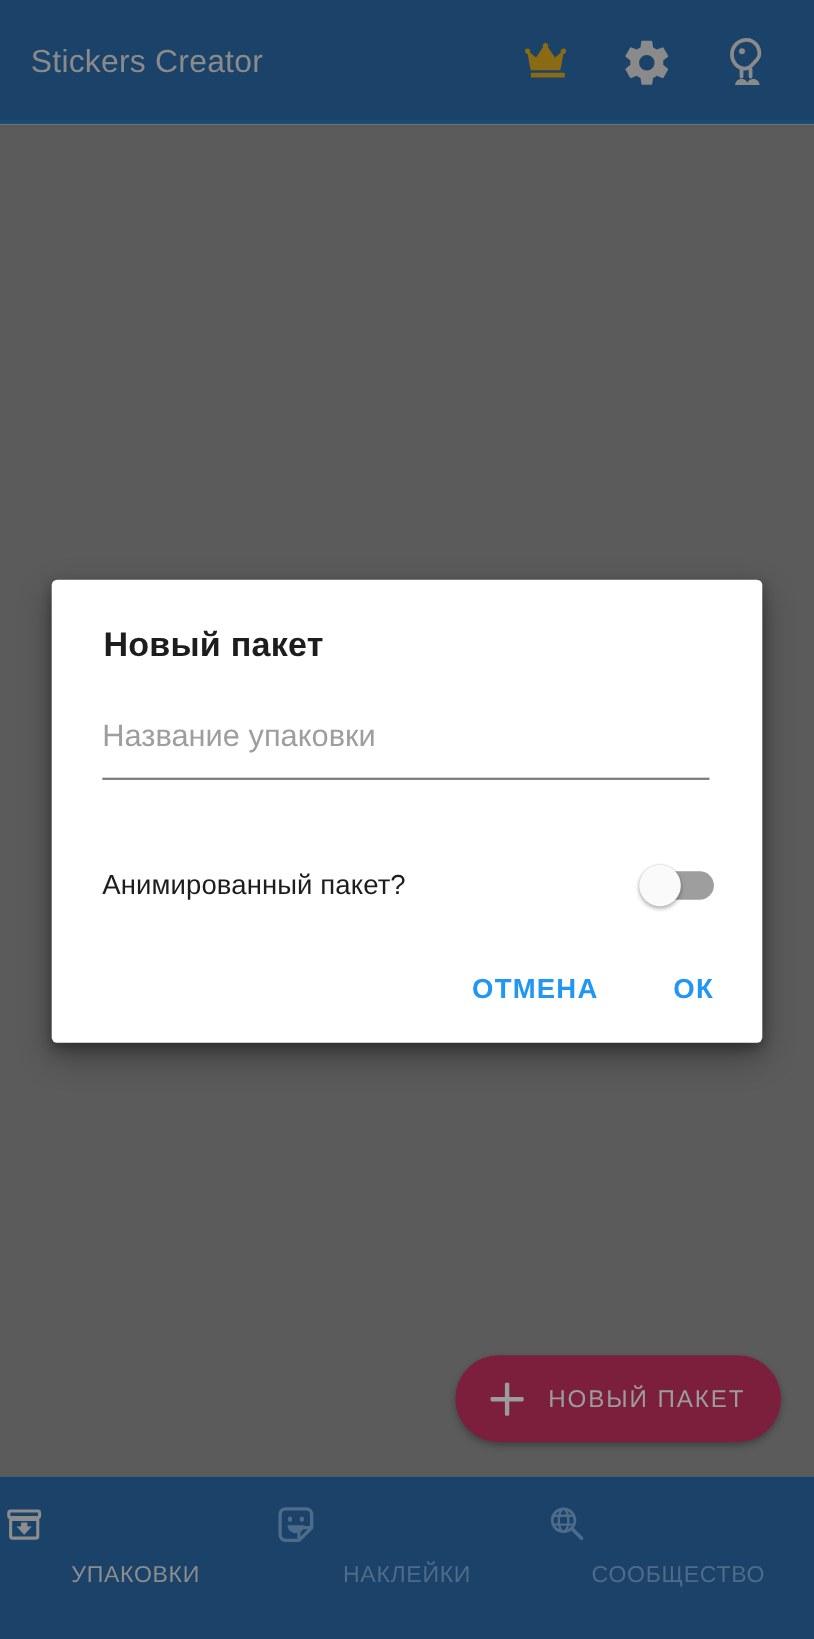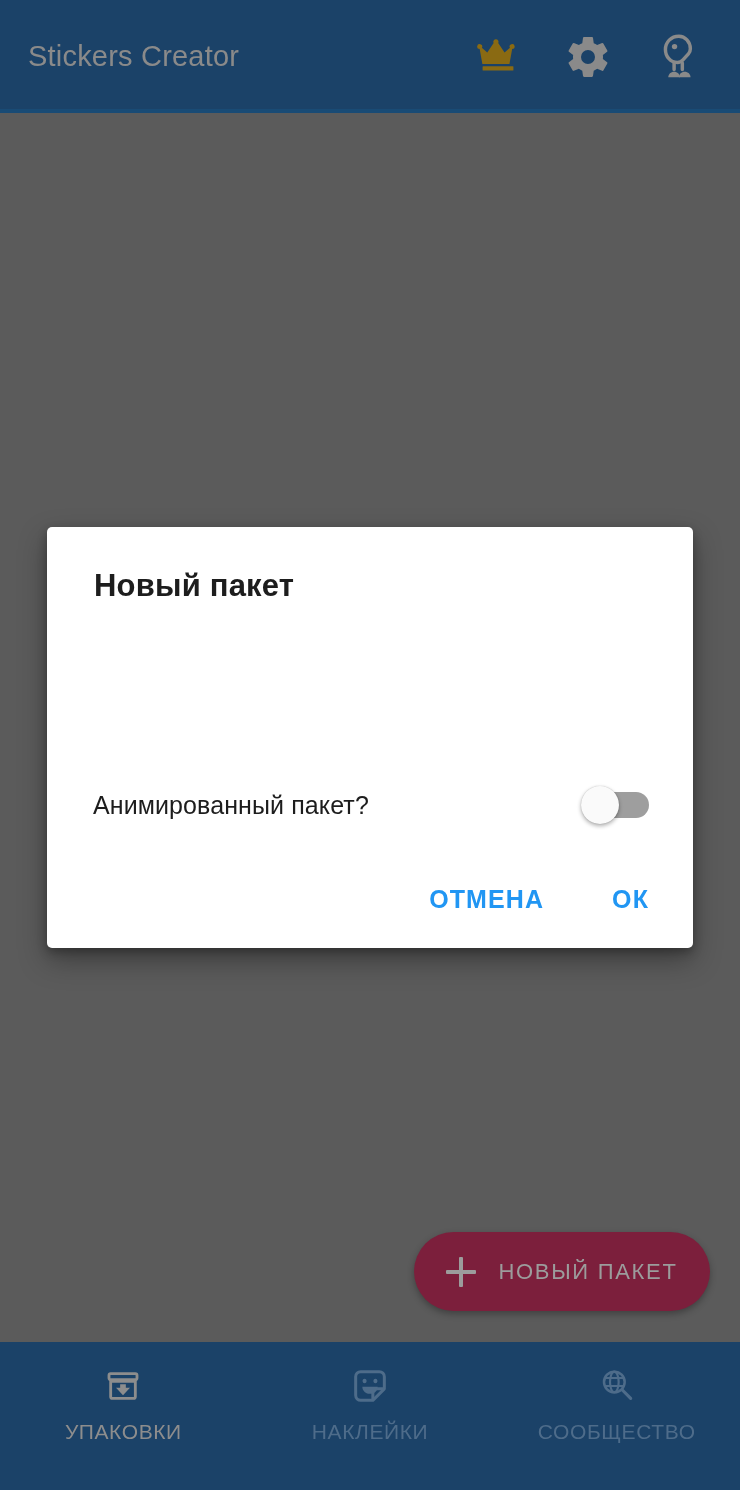--- a/index.html
+++ b/index.html
@@ -121,21 +121,20 @@
     height: 148px;
     background: #1b4268;
     display: flex;
     align-items: flex-start;
     padding-top: 22px;
   }
   .navitem {
     flex: 1;
     display: flex;
     flex-direction: column;
-    align-items: center;
     gap: 12px;
     cursor: pointer;
     background: none;
     border: none;
   }
   .navicon {
     width: 44px;
     height: 44px;
     display: flex;
     align-items: center;
@@ -335,20 +334,23 @@
       </span>
       <span class="navlabel">СООБЩЕСТВО</span>
     </button>
 
   </div>
 
   <div class="dialog">
 
     <div class="dialog-title">Новый пакет</div>
 
+    <div class="field-wrap">
+      <input class="field-input" type="text" placeholder="Название упаковки" style="">
+    </div>
 
     <div class="switch-row">
       <span class="switch-label">Анимированный пакет?</span>
       <span class="switch" role="switch" aria-checked="false">
         <span class="switch-track"></span>
         <span class="switch-thumb"></span>
       </span>
     </div>
 
     <div class="dialog-actions">

